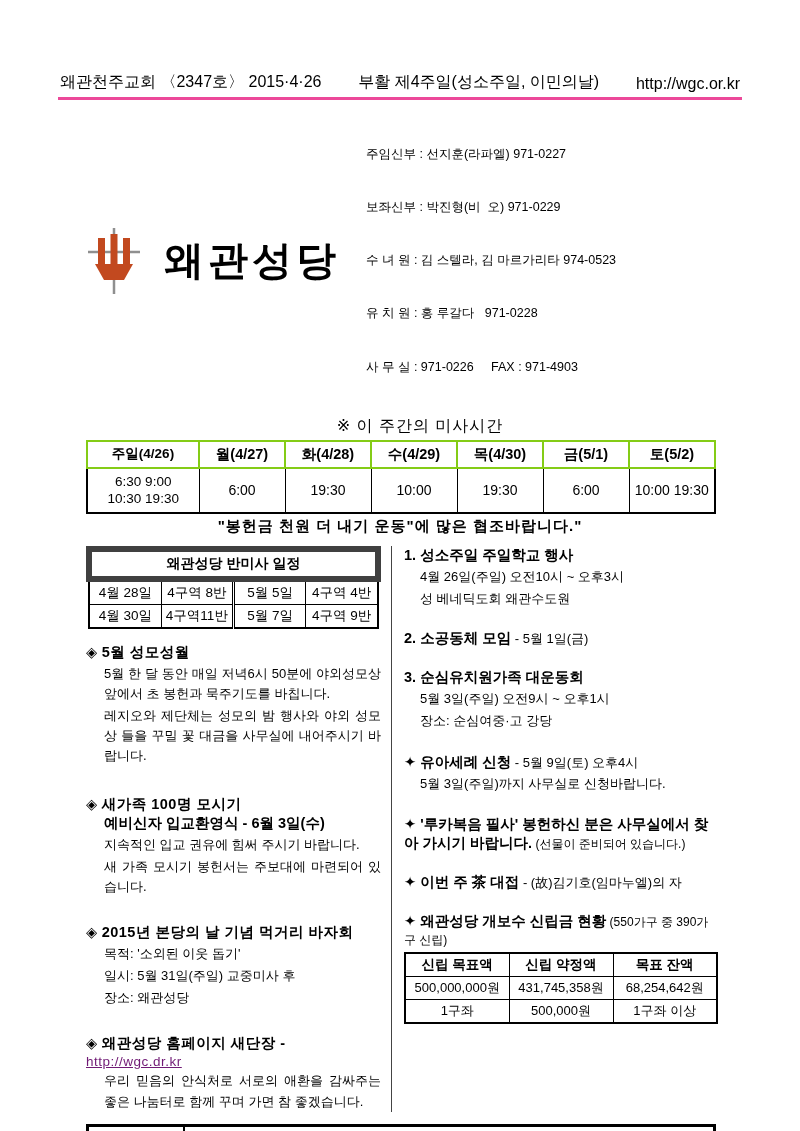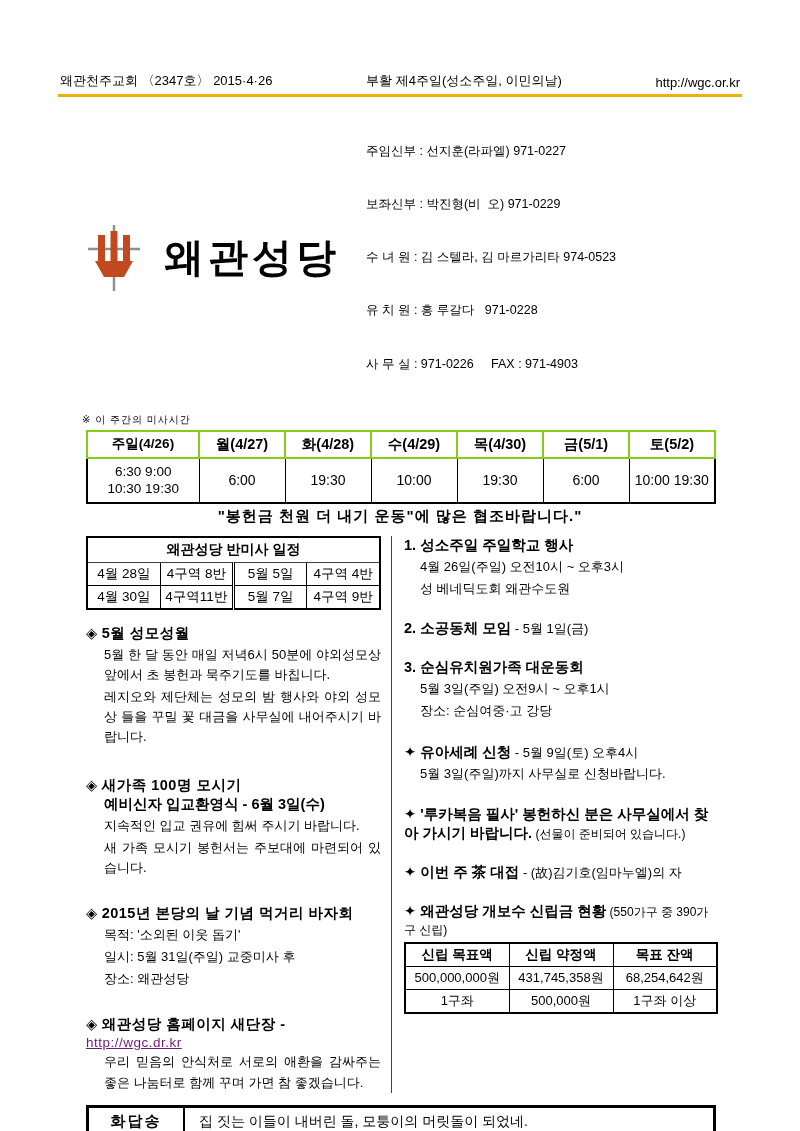--- a/index.html
+++ b/index.html
@@ -4,41 +4,41 @@
 <style>
   * { margin:0; padding:0; box-sizing:border-box; }
   body { background:#fff; }
   .page {
     width:800px; height:1131px; margin:0 auto; background:#fff; color:#000;
     font-family:"Liberation Sans","DejaVu Sans",sans-serif;
     padding:72px 58px 30px 58px; position:relative; overflow:hidden;
   }
   
   .hdr-bar { display:flex; justify-content:space-between; align-items:flex-end;
-    font-size:13px; padding:0 2px 4px 2px; border-bottom:3px solid #eab308; }
+    font-size:16px; padding:0 2px 4px 2px; border-bottom:3px solid #ec4899; }
   
   .masthead { display:flex; align-items:center; margin:10px 0 4px 28px; }
   .logo { width:56px; height:70px; flex:0 0 auto; }
   .church-name { font-size:40px; font-weight:bold; letter-spacing:4px; margin:0 26px 0 22px; }
   .contacts { font-size:12.5px; line-height:1.42; white-space:pre; }
   
-  .mass-title { font-size:10px; margin:4px 0 3px 24px; letter-spacing:1px; }
+  .mass-title { font-size:16px; margin:4px 0 3px 40px; letter-spacing:1px;text-align:center; }
   table { border-collapse:collapse; }
   .mass-tbl { width:630px; margin:0 0 0 28px; border:2px solid #000; table-layout:fixed; }
   .mass-tbl th { border:2px solid #84cc16; font-size:14.5px; padding:3px 0; }
   .mass-tbl td { border:1px solid #000; font-size:14px; text-align:center; padding:4px 0; height:38px; }
   .mass-tbl .sun { width:112px; font-size:13.5px; line-height:1.3; }
   .banner { text-align:center; font-weight:bold; font-size:15px; margin-top:3px; letter-spacing:1px; }
   
   .cols { display:flex; margin:10px 0 0 28px; width:632px; }
   .col-l { width:305px; padding-right:10px; }
   .col-r { flex:1; border-left:1px solid #444; padding-left:12px; }
   
   .hm-tbl { width:100%; border:2px solid #000; table-layout:fixed; }
-  .hm-tbl .hm-title { border:1px solid #404040; font-size:14px; font-weight:bold; text-align:center; padding:3px 0; }
+  .hm-tbl .hm-title { border:6px solid #404040; font-size:14px; font-weight:bold; text-align:center; padding:3px 0; }
   .hm-tbl td { border:1px solid #000; font-size:13.5px; text-align:center; padding:2px 0; }
   .hm-tbl td.dbl { border-left:3px double #000; }
   
   .sec { margin-top:14px; }
   .sec-head { font-size:14.5px; font-weight:bold; letter-spacing:.5px; }
   .sec-head .blt { margin-right:4px; }
   .sec-sub { font-size:14.5px; font-weight:bold; margin-left:18px; }
   .sec-body { font-size:13px; line-height:1.55; margin-left:18px; margin-top:2px; text-align:justify; }
   .link { color:#701a75; text-decoration:underline; font-size:13.5px; font-weight:normal; }
   

